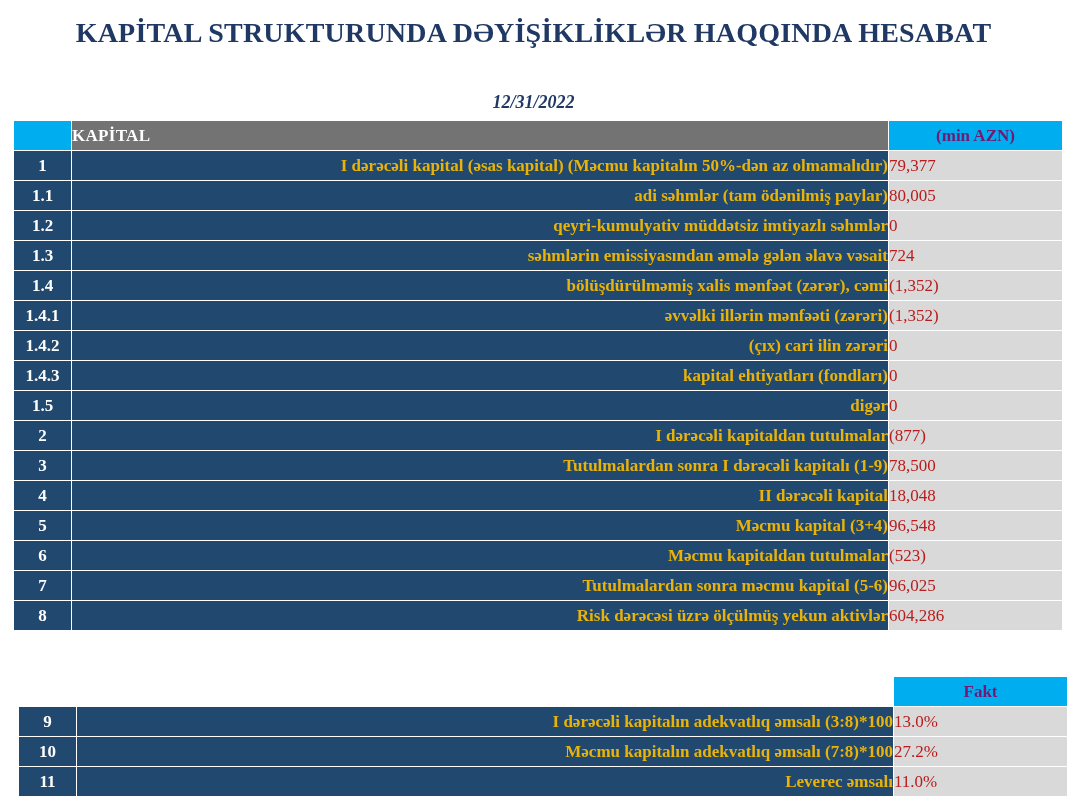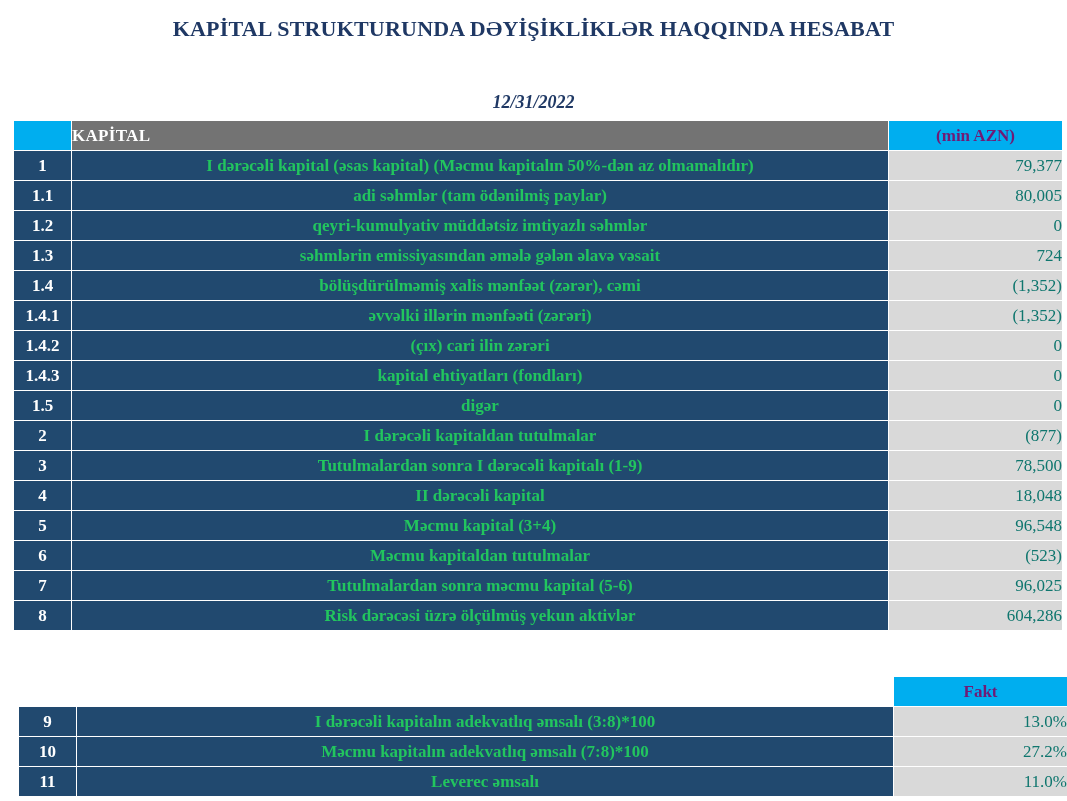--- a/index.html
+++ b/index.html
@@ -16,21 +16,21 @@
     overflow: hidden;
   }
 
   
   .report-title {
     position: absolute;
     left: 0;
     top: 16px;
     width: 1067px;
     text-align: center;
-    font-size: 22px;
+    font-size: 28px;
     font-weight: bold;
     color: #1F3864;
     letter-spacing: 0.2px;
     line-height: 1.2;
   }
 
   
   .report-date {
     position: absolute;
     left: 0;
@@ -101,32 +101,32 @@
   
   .cell-num {
     background: #21496F;
     color: #ffffff;
     font-weight: bold;
     text-align: center;
     font-size: 17px;
   }
   .cell-label {
     background: #21496F;
-    color: #22c55e;
-    font-weight: bold;
-    text-align: center;
+    color: #eab308;
+    font-weight: bold;
+    text-align: right;
     padding-left: 7px;
     font-size: 17px;
     white-space: nowrap;
     overflow: hidden;
   }
   .cell-value {
     background: #D9D9D9;
-    color: #0f766e;
-    text-align: right;
+    color: #b91c1c;
+    text-align: left;
     padding-right: 8px;
     font-size: 18px;
     font-weight: normal;
   }
 </style>
 </head>
 <body>
 
 <div class="report-title">KAPİTAL STRUKTURUNDA DƏYİŞİKLİKLƏR HAQQINDA HESABAT</div>
 

